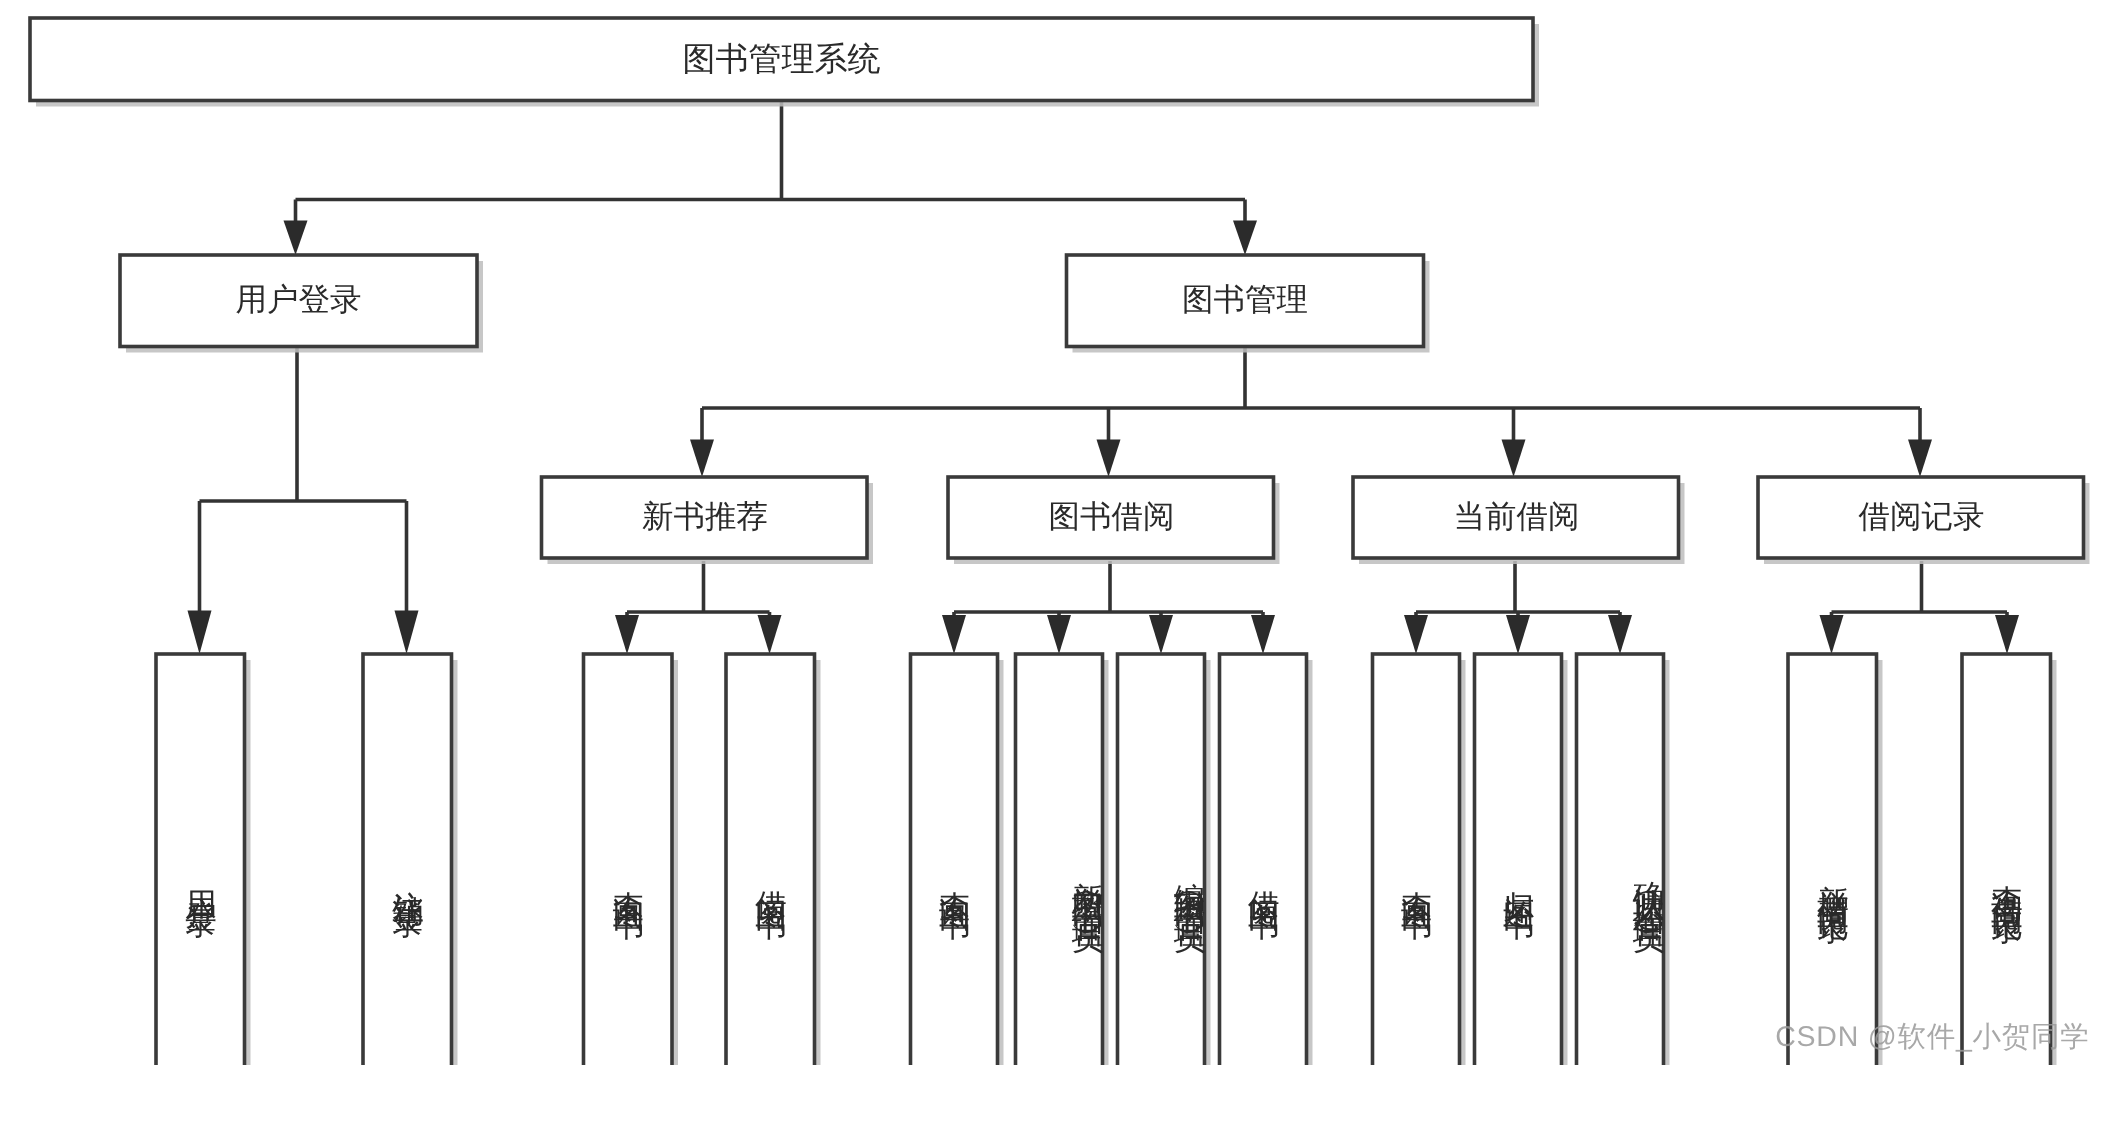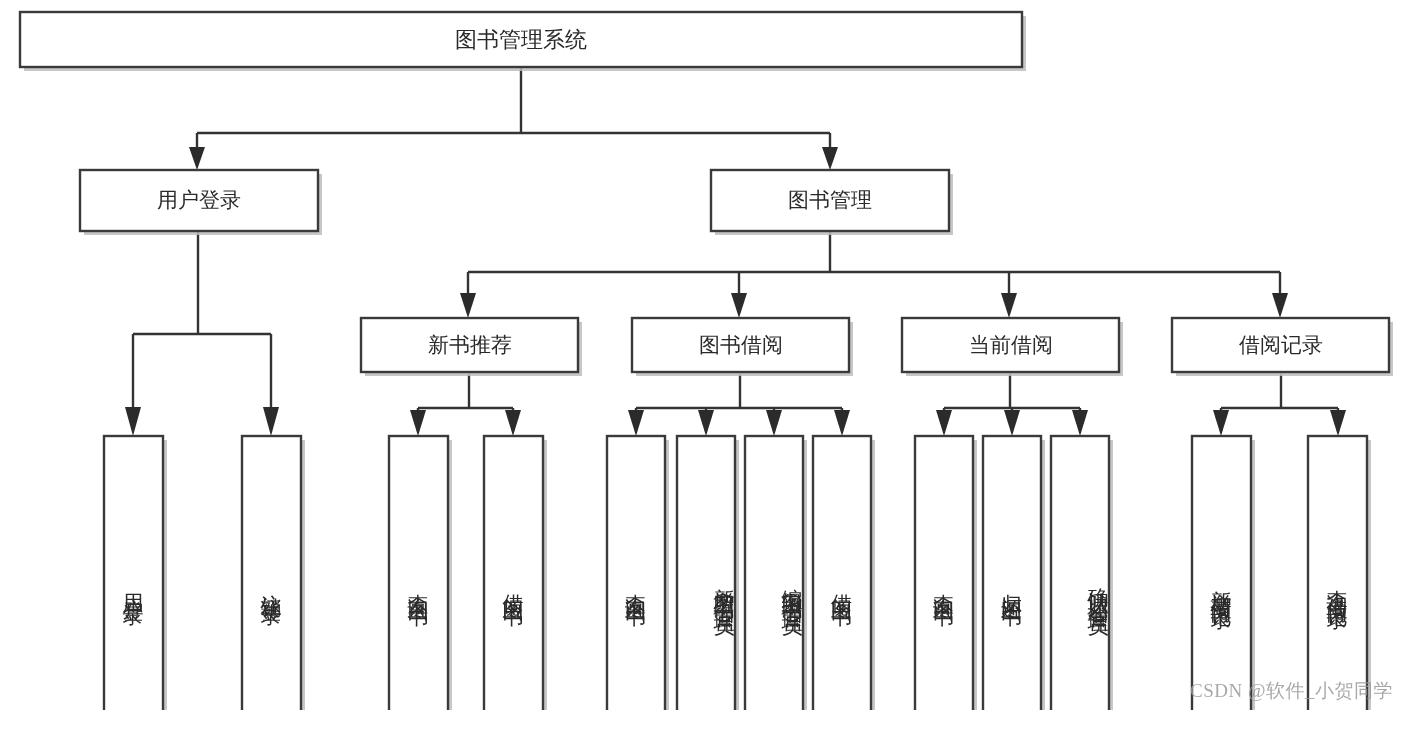--- a/index.html
+++ b/index.html
@@ -70,21 +70,21 @@
     white-space: nowrap;
     display: flex;
     align-items: center;
     justify-content: center;
     pointer-events: none;
   }
   .watermark {
     position: absolute;
     right: 12px;
     bottom: 6px;
-    font-family: Liberation Serif, serif;
+    font-family: Liberation Sans, sans-serif;
     font-size: 19px;
     color: #9a9a9a;
     opacity: 0.85;
     letter-spacing: 0.5px;
     white-space: nowrap;
   }
 </style>
 </head>
 <body>
 

